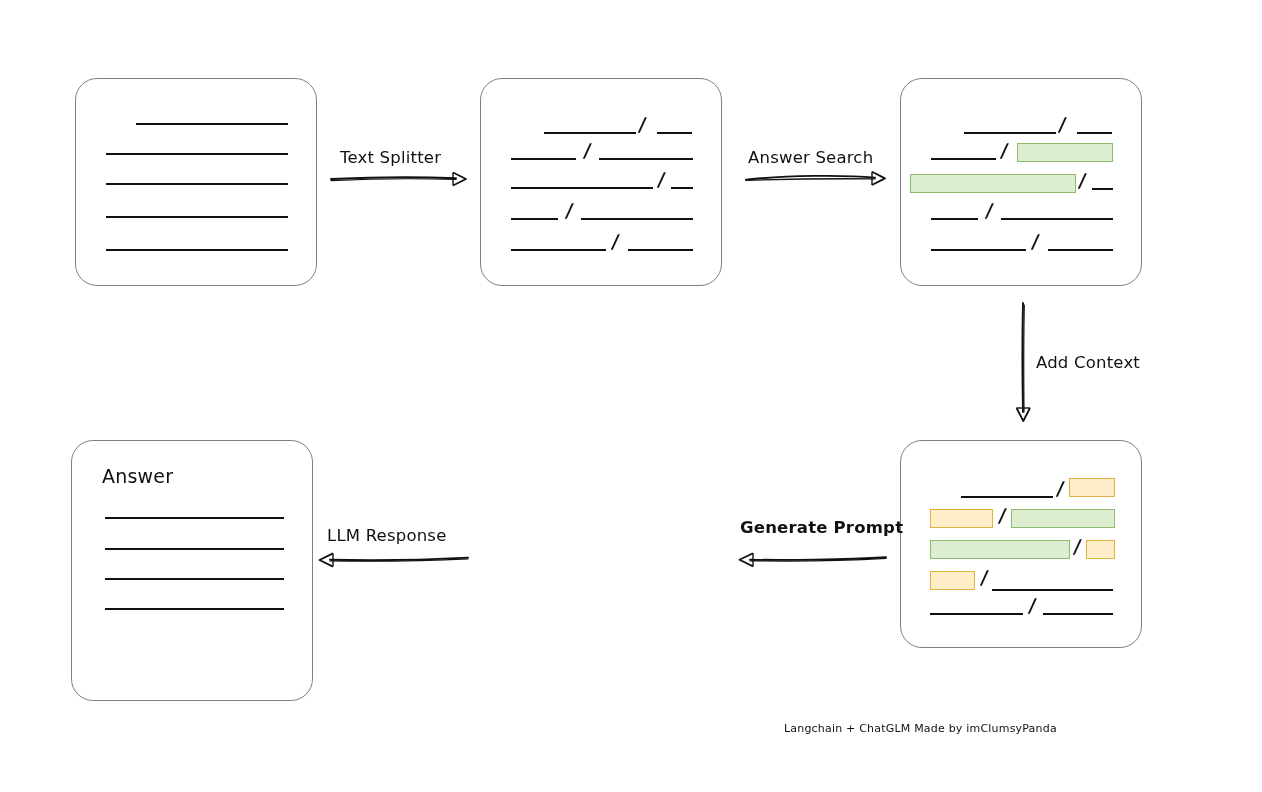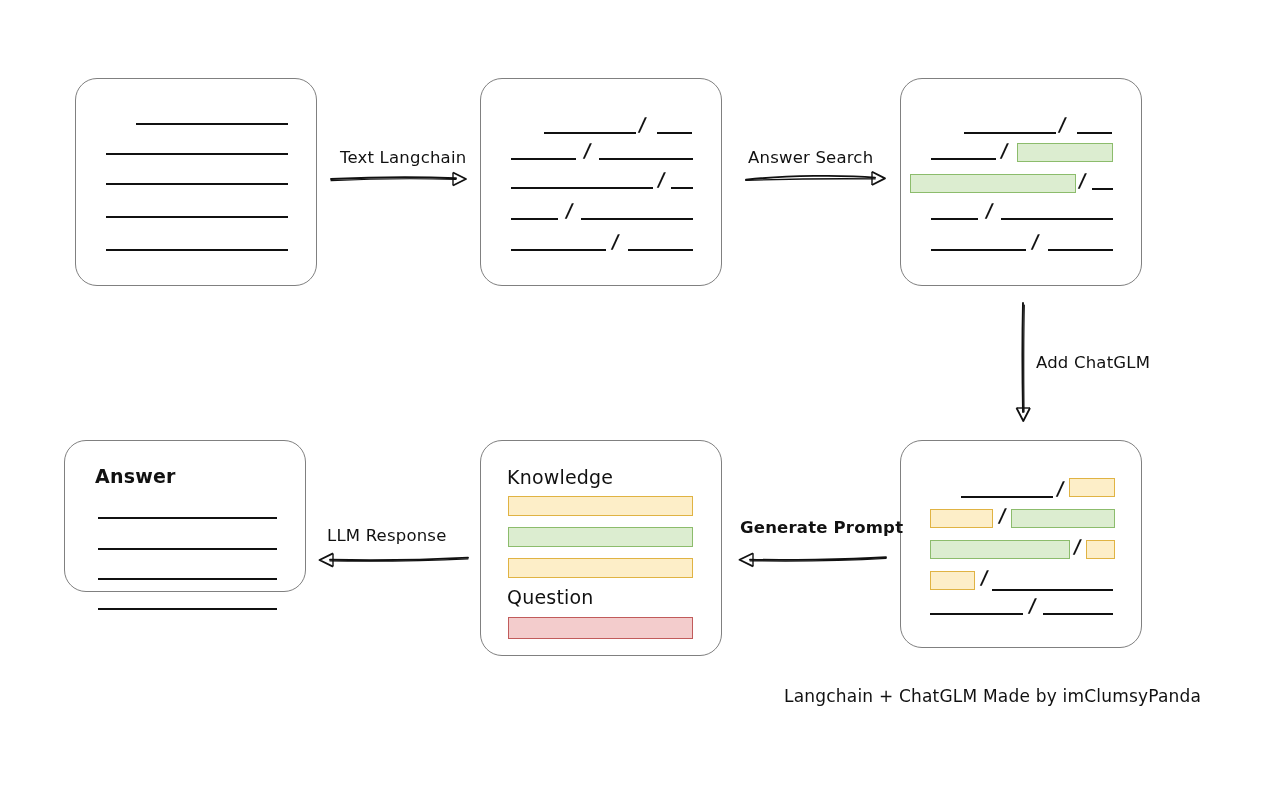--- a/index.html
+++ b/index.html
@@ -64,41 +64,41 @@
   .hand {
     position: absolute;
     color: #111111;
     font-family: "DejaVu Sans", sans-serif;
     font-size: 17px;
     letter-spacing: 0.2px;
     white-space: nowrap;
   }
   .hand.card-title { font-size: 19px; }
   .hand.edge-label { font-size: 16.5px; }
-  .hand.footer     { font-size: 17px; }
+  .hand.footer     { font-size: 11px; margin-top: 36px; }
 
   svg.arrow {
     position: absolute;
     overflow: visible;
   }
 </style>
 </head>
 <body>
 
 <div id="canvas">
 
   <div class="card" style="left:75px; top:78px; width:242px; height:208px;">
     <div class="rule" style="left:60px; top:44px; width:152px;"></div>
     <div class="rule" style="left:30px; top:74px; width:182px;"></div>
     <div class="rule" style="left:30px; top:104px; width:182px;"></div>
     <div class="rule" style="left:30px; top:137px; width:182px;"></div>
     <div class="rule" style="left:30px; top:170px; width:182px;"></div>
   </div>
 
-  <div class="hand edge-label" style="left:340px; top:148px;">Text Langchain</div>
+  <div class="hand edge-label" style="left:340px; top:148px;">Text Splitter</div>
   <svg class="arrow" style="left:330px; top:168px;" width="140" height="22" viewBox="0 0 140 22">
     <path d="M1,11 C40,9.2 95,9.0 126,10.2" fill="none" stroke="#111111" stroke-width="1.9" stroke-linecap="round"></path>
     <path d="M1,12.6 C40,10.8 95,10.6 126,11.4" fill="none" stroke="#111111" stroke-width="1.1" stroke-linecap="round"></path>
     <path d="M123,4.5 L136,11 L123,17.5" fill="none" stroke="#111111" stroke-width="1.8" stroke-linejoin="round"></path>
     <path d="M123,4.5 L123,17.5" fill="none" stroke="#111111" stroke-width="1.4"></path>
   </svg>
 
   <div class="card" style="left:480px; top:78px; width:242px; height:208px;">
 
     <div class="rule" style="left:63px; top:53px; width:92px;"></div>
@@ -146,21 +146,21 @@
 
     <div class="rule" style="left:30px; top:139px; width:47px;"></div>
     <span class="slash" style="left:85px; top:122px;">/</span>
     <div class="rule" style="left:100px; top:139px; width:112px;"></div>
 
     <div class="rule" style="left:30px; top:170px; width:95px;"></div>
     <span class="slash" style="left:131px; top:153px;">/</span>
     <div class="rule" style="left:147px; top:170px; width:65px;"></div>
   </div>
 
-  <div class="hand edge-label" style="left:1036px; top:353px;">Add ChatGLM</div>
+  <div class="hand edge-label" style="left:1036px; top:353px;">Add Context</div>
   <svg class="arrow" style="left:1012px; top:302px;" width="26" height="122" viewBox="0 0 26 122">
     <path d="M11,1 C10.2,35 10.4,80 11,110" fill="none" stroke="#111111" stroke-width="1.9" stroke-linecap="round"></path>
     <path d="M12.3,3 C11.6,36 11.7,80 12,110" fill="none" stroke="#111111" stroke-width="1.2" stroke-linecap="round"></path>
     <path d="M4.5,106 L11.3,119 L18,106" fill="none" stroke="#111111" stroke-width="1.8" stroke-linejoin="round"></path>
     <path d="M4.5,106 L18,106" fill="none" stroke="#111111" stroke-width="1.4"></path>
   </svg>
 
   <div class="card" style="left:900px; top:440px; width:242px; height:208px;">
 
     <div class="rule" style="left:60px; top:55px; width:92px;"></div>
@@ -185,38 +185,30 @@
   </div>
 
   <div class="hand edge-label" style="left:740px; top:518px;font-weight:bold;">Generate Prompt</div>
   <svg class="arrow" style="left:736px; top:548px;" width="152" height="22" viewBox="0 0 152 22">
     <path d="M150,9.2 C110,11.6 48,12.4 14,11.6" fill="none" stroke="#111111" stroke-width="1.9" stroke-linecap="round"></path>
     <path d="M150,10.4 C112,12.6 48,13.3 14,12.8" fill="none" stroke="#111111" stroke-width="1.2" stroke-linecap="round"></path>
     <path d="M17,5.2 L3.5,11.8 L17,18.4" fill="none" stroke="#111111" stroke-width="1.8" stroke-linejoin="round"></path>
     <path d="M17,5.2 L17,18.4" fill="none" stroke="#111111" stroke-width="1.4"></path>
   </svg>
 
-  <div class="card" style="left:480px; top:440px; width:242px; height:216px;">
-    <div class="hand card-title" style="left:26px; top:25px;">Knowledge</div>
-    <div class="chunk yellow" style="left:27px; top:55px; width:185px; height:20px;"></div>
-    <div class="chunk green" style="left:27px; top:86px; width:185px; height:20px;"></div>
-    <div class="chunk yellow" style="left:27px; top:117px; width:185px; height:20px;"></div>
-    <div class="hand card-title" style="left:26px; top:145px;">Question</div>
-    <div class="chunk red" style="left:27px; top:176px; width:185px; height:22px;"></div>
-  </div>
 
   <div class="hand edge-label" style="left:327px; top:526px;">LLM Response</div>
   <svg class="arrow" style="left:316px; top:548px;" width="154" height="22" viewBox="0 0 154 22">
     <path d="M152,9.6 C112,11.8 50,12.6 14,11.8" fill="none" stroke="#111111" stroke-width="1.9" stroke-linecap="round"></path>
     <path d="M152,10.8 C114,12.8 50,13.4 14,13.0" fill="none" stroke="#111111" stroke-width="1.2" stroke-linecap="round"></path>
     <path d="M17,5.4 L3.5,12 L17,18.6" fill="none" stroke="#111111" stroke-width="1.8" stroke-linejoin="round"></path>
     <path d="M17,5.4 L17,18.6" fill="none" stroke="#111111" stroke-width="1.4"></path>
   </svg>
 
-  <div class="card" style="left:64px; top:440px; width:242px; height:152px;font-weight:bold;">
+  <div class="card" style="left:71px; top:440px; width:242px; height:261px;">
     <div class="hand card-title" style="left:30px; top:24px;">Answer</div>
     <div class="rule" style="left:33px; top:76px; width:179px;"></div>
     <div class="rule" style="left:33px; top:107px; width:179px;"></div>
     <div class="rule" style="left:33px; top:137px; width:179px;"></div>
     <div class="rule" style="left:33px; top:167px; width:179px;"></div>
   </div>
 
   <div class="hand footer" style="left:784px; top:686px;">Langchain + ChatGLM Made by imClumsyPanda</div>
 
 </div>

